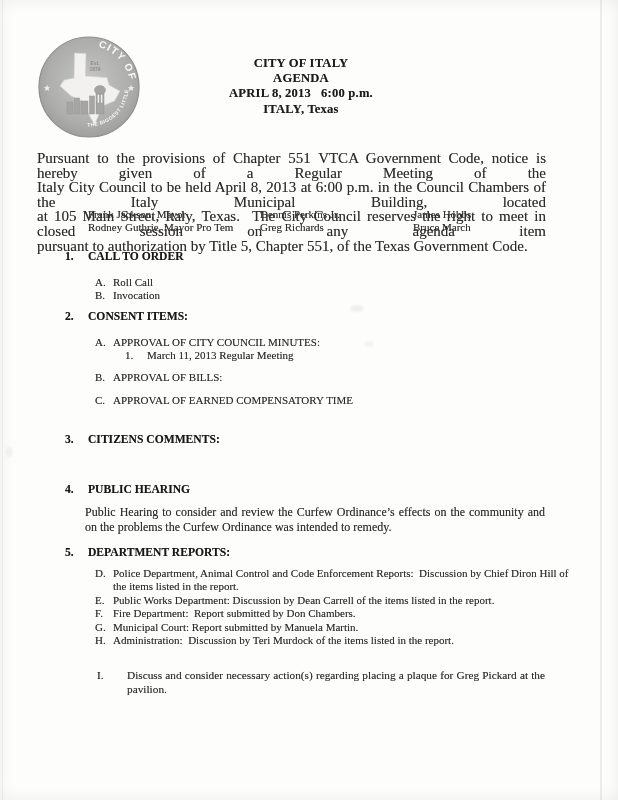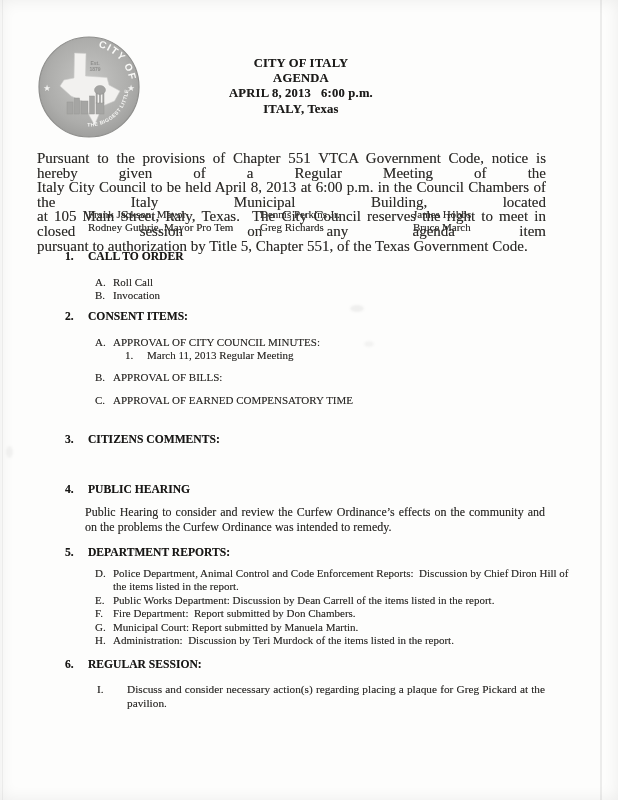--- a/index.html
+++ b/index.html
@@ -209,21 +209,20 @@
         <span class="letter">G.</span>
         <span class="itext txt">Municipal Court: Report submitted by Manuela Martin.</span>
       </div>
     <div class="row">
         <span class="letter">H.</span>
         <span class="itext txt">Administration:  Discussion by Teri Murdock of the items listed in the report.</span>
       </div>
   </div>
 
   <div class="sec s6 shadowed">
-    <div class="sec-head"><span class="num">6.</span><span class="title">REGULAR SESSION</span><span>:</span></div>
     <div class="irow">
         <span class="letter">I.</span>
         <span class="itext">
           <span class="jline txt" style="display:block;">Discuss and consider necessary action(s) regarding placing a plaque for Greg Pickard at the</span>
           <span class="lline txt" style="display:block;">pavilion.</span>
         </span>
       </div>
   </div>
 
 </div>

